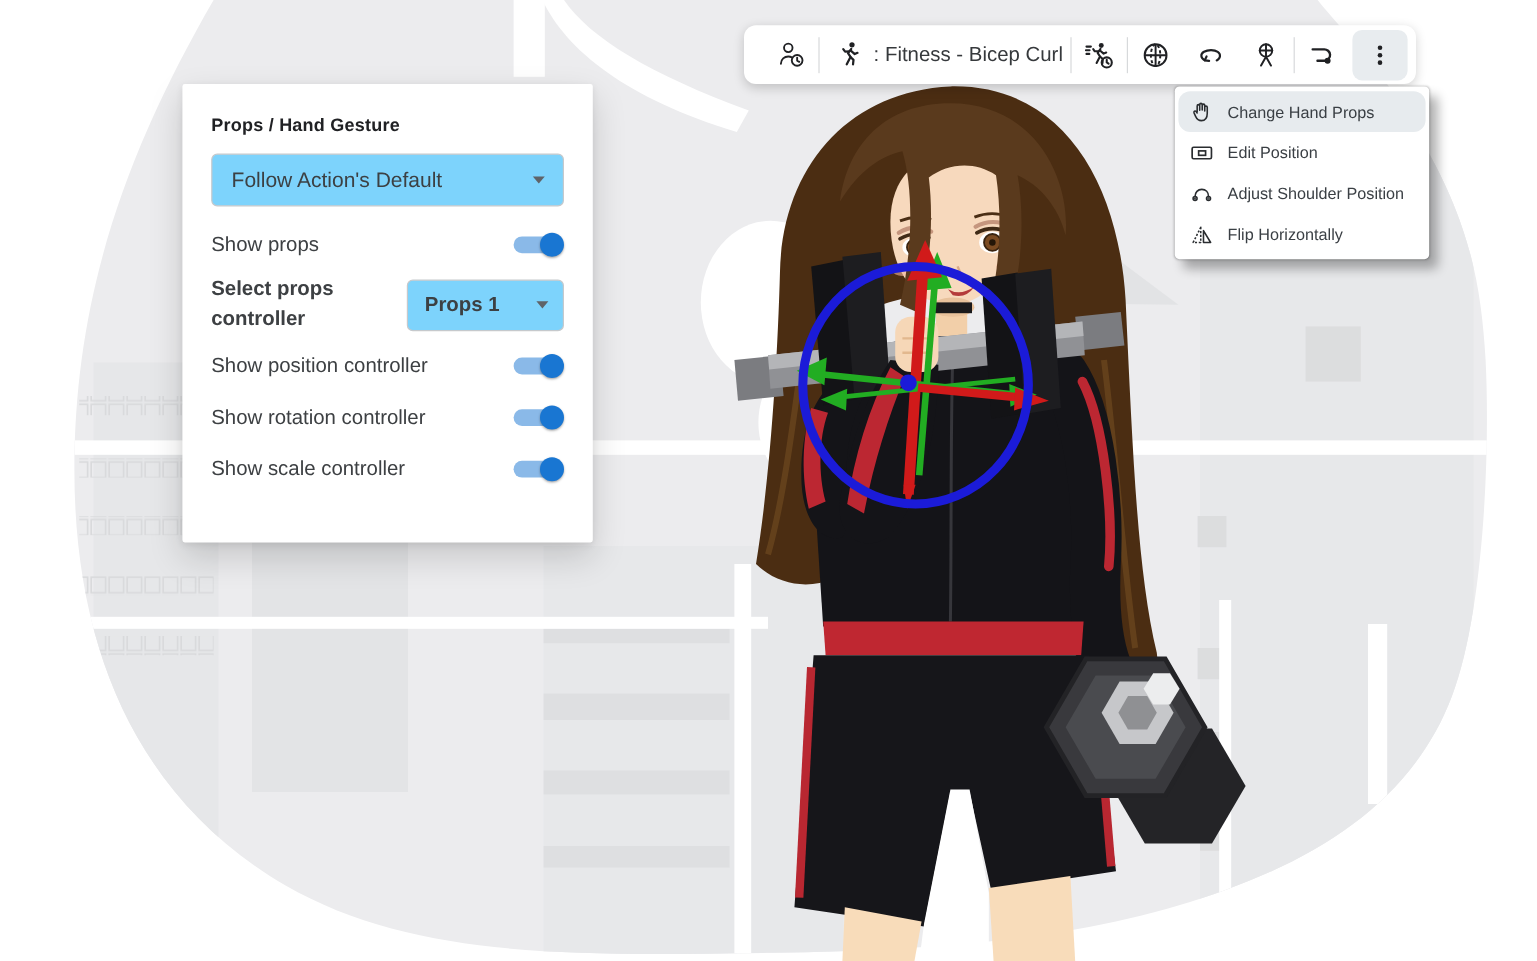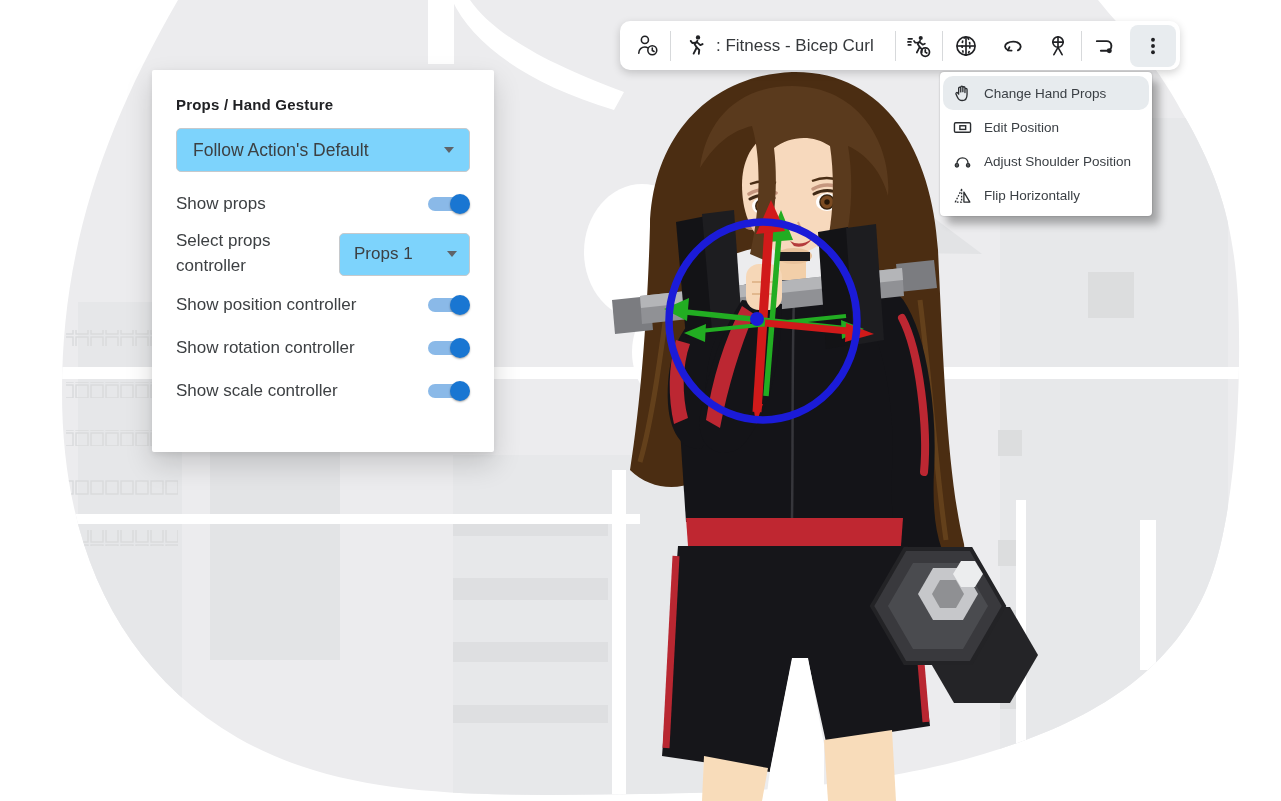--- a/index.html
+++ b/index.html
@@ -20,50 +20,50 @@
   .panel-title{ font-size:15px; font-weight:bold; color:#202124; letter-spacing:.2px; }
   .select{ border:1px solid #c6c9cc; border-radius:5px; background:#7dd3fc;
     display:flex; align-items:center; justify-content:space-between;
     color:#3c4043; cursor:pointer; }
   .select-lg{ margin-top:15px; height:44px; padding:0 15px 0 16px; font-size:17.5px; width:100%; }
   .select-sm{ width:131px; height:43px; padding:0 12px 0 14px; font-size:17px; flex:none; }
   .caret{ width:0; height:0; border-left:5.5px solid transparent;
     border-right:5.5px solid transparent; border-top:6px solid #5f6368; }
   .row{ display:flex; align-items:center; justify-content:space-between; }
   .row-1{ margin-top:17px; min-height:30px; }
-  .row-2{ margin-top:10px; min-height:50px; }
+  .row-2{ margin-top:10px; min-height:50px;font-weight:bold; }
   .row-n{ margin-top:9px;  min-height:34px;align-items:center; }
   .row-label{ font-size:17px; color:#3d4043; line-height:1.45; }
   .toggle{ position:relative; width:42px; height:22px; flex:none; cursor:pointer; }
   .toggle .track{ position:absolute; left:0; top:4px; width:36px; height:14px;
     border-radius:7px; background:#8ab9e8; }
   .toggle .thumb{ position:absolute; right:0; top:1px; width:20px; height:20px;
     border-radius:50%; background:#1976d2; box-shadow:0 1px 2px rgba(0,0,0,.35); }
 
   
   .toolbar{
     position:absolute; left:620px; top:21px; width:560px; height:49px;
     background:#fff; border-radius:10px; z-index:3;
     box-shadow:0 3px 9px rgba(0,0,0,.18);
-    display:flex; align-items:center; padding:0 4px;
+    display:flex; align-items:center; padding:0 16px;
   }
   .tb-btn{ background:none; border:0; height:49px; width:46px; flex:none;
     display:flex; align-items:center; justify-content:center; cursor:pointer; color:#202124; }
   .tb-action{ background:none; border:0; flex:1; height:49px; display:flex;
     align-items:center; gap:8px; padding:0 6px 0 12px; cursor:pointer; color:#202124; }
   .tb-action-label{ font-size:17px; color:#36393c; white-space:nowrap; }
   .tb-divider{ width:1px; height:30px; background:#d7d9db; flex:none; }
   .tb-more{ background:#e8ecef; border:0; border-radius:8px; width:46px; height:42px;
     margin-left:2px; flex:none; display:flex; align-items:center; justify-content:center;
     cursor:pointer; color:#202124; }
   .tb-btn svg, .tb-action svg, .tb-more svg{ display:block; }
 
   
   .context-menu{
-    position:absolute; left:940px; top:72px; width:212px; z-index:4;
+    position:absolute; left:979px; top:72px; width:212px; z-index:4;
     background:#fff; border-radius:4px; padding:4px 3px;
     box-shadow:7px 8px 9px rgba(0,0,0,.30), 0 0 2px rgba(0,0,0,.25);
   }
   .menu-item{ height:34px; display:flex; align-items:center; gap:11px;
     padding:0 8px 0 9px; border-radius:10px; cursor:pointer; color:#2b2f33; }
   .menu-item.active{ background:#e7ebee; }
   .menu-item-label{ font-size:13.5px; color:#3a3f44; white-space:nowrap; }
   .mi-icon{ flex:none; display:flex; }
 </style>
 </head>

